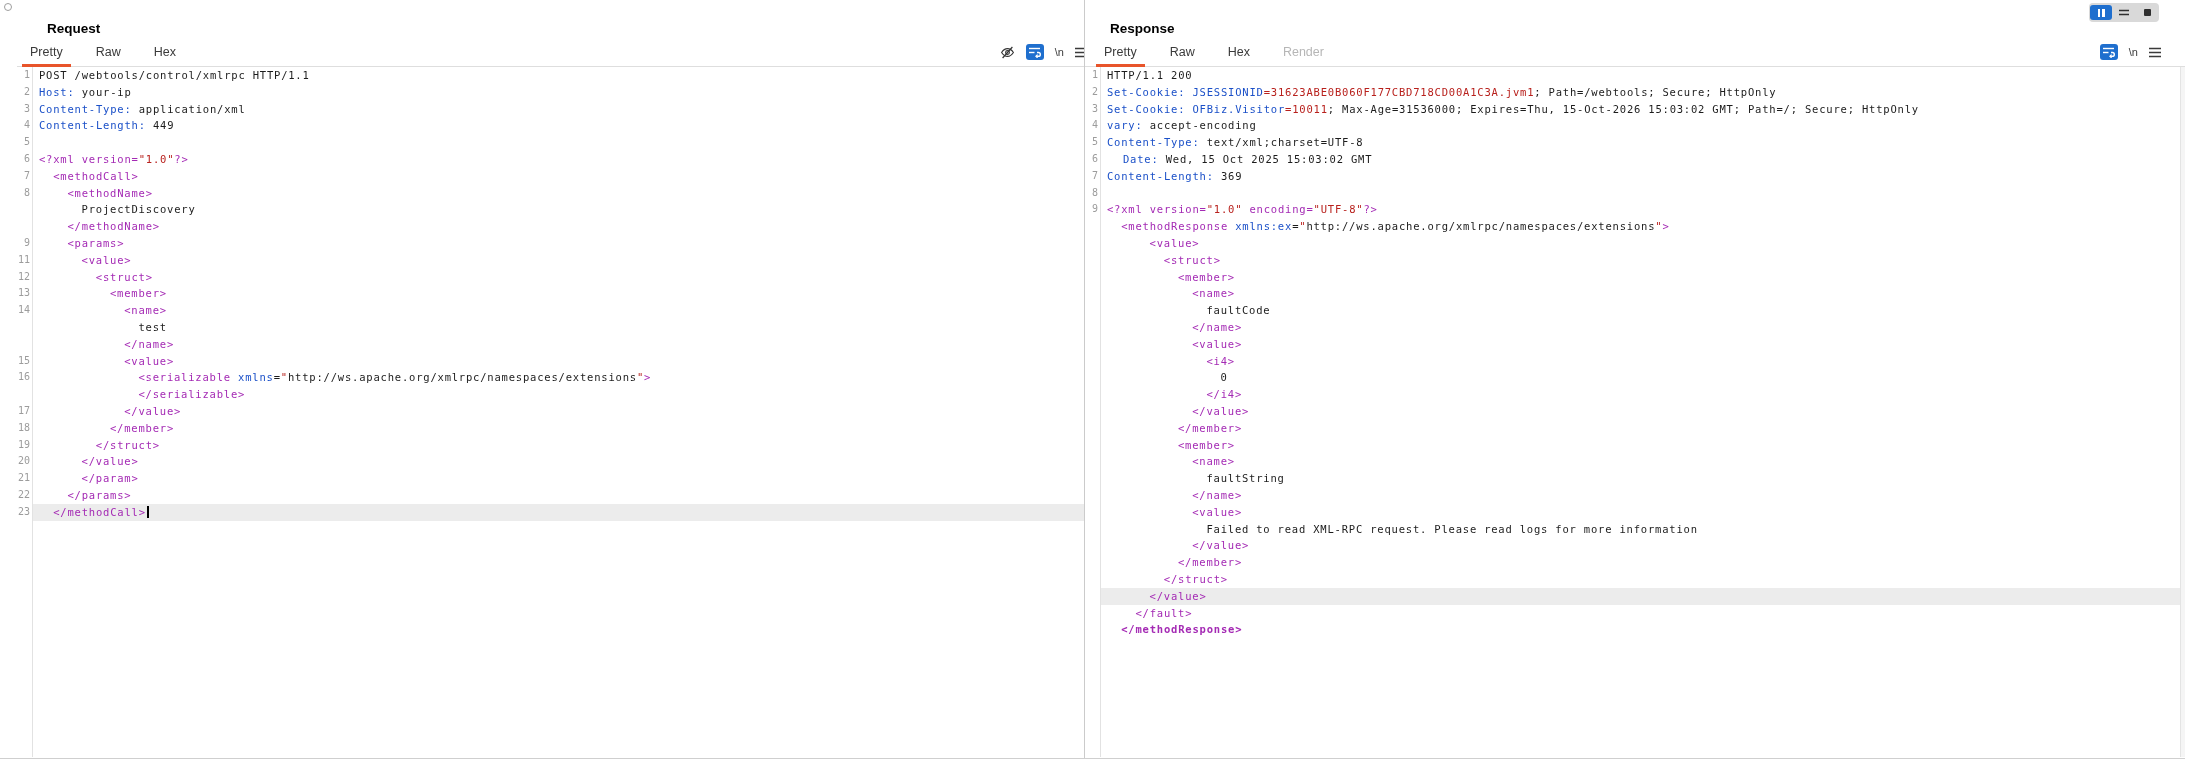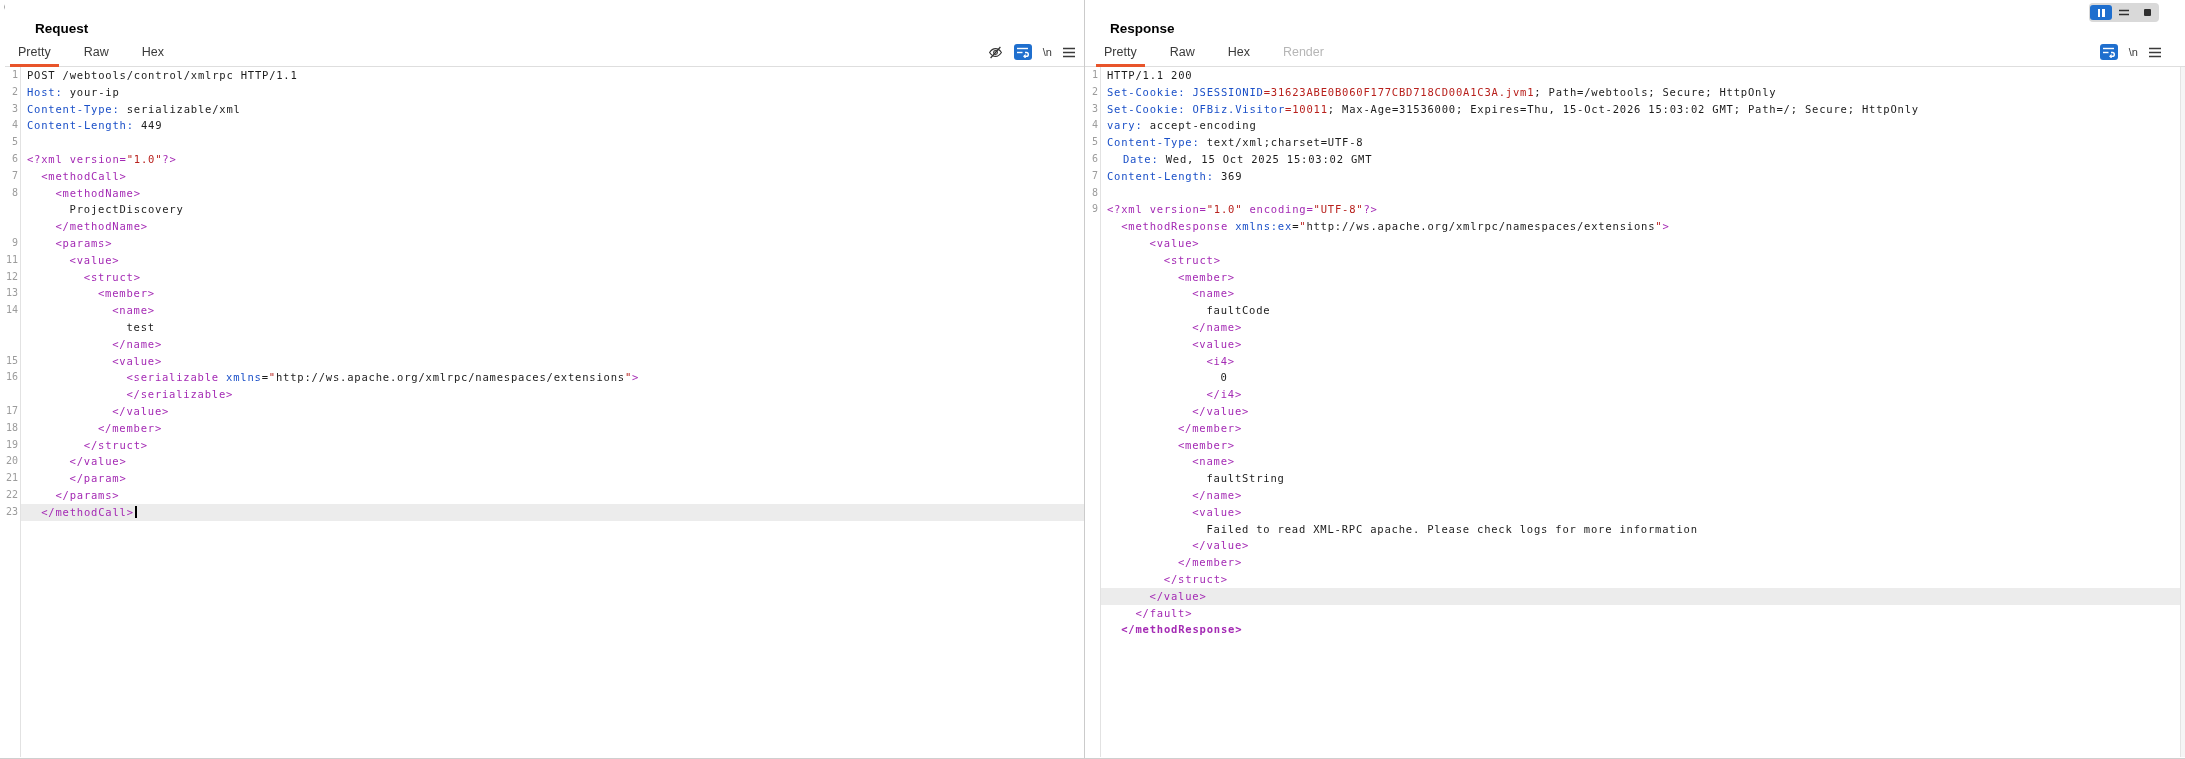--- a/index.html
+++ b/index.html
@@ -3,21 +3,21 @@
 <meta charset="utf-8">
 <style>
   html,body{margin:0;padding:0;}
   body{
     width:2185px;height:759px;background:#ffffff;position:relative;overflow:hidden;
     font-family:"Liberation Sans",sans-serif;
   }
   .frame{position:absolute;inset:0;border-bottom:1px solid #cfcfcf;}
   .corner-dot{position:absolute;left:4px;top:3px;width:6px;height:6px;border:1px solid #9e9e9e;border-radius:50%;}
   .panel{position:absolute;top:0;bottom:0;background:#fff;}
-  #panel-request{left:5px;width:1084px;}
+  #panel-request{left:17px;width:1084px;}
   #panel-response{left:1085px;right:0;}
   .vdivider{position:absolute;left:1084px;top:0;bottom:0;width:1px;background:#cbcbcb;}
 
   .panel-title{position:absolute;top:10px;font-size:13.5px;font-weight:bold;color:#000;}
   #panel-request .panel-title{left:30px;}
   #panel-response .panel-title{left:25px;}
 
   .tabbar{position:absolute;top:38px;left:0;right:0;height:28px;border-bottom:1px solid #dedede;
           display:flex;align-items:center;}
   #panel-request .tabbar{padding-left:10px;}
@@ -90,21 +90,21 @@
           <svg width="12" height="11" viewBox="0 0 12 11">
             <path d="M0 1.5h12M0 5.5h12M0 9.5h12" stroke="#3a3a3a" stroke-width="1.3"></path>
           </svg>
         </span>
       </div>
     <div class="editor">
       <div class="gutterline"></div>
       <div class="rows-slot">
           <div class="row"><span class="ln">1</span><span class="code" style="left: 22px;"><span style="color: rgb(28, 28, 28);">POST /webtools/control/xmlrpc HTTP/1.1</span></span></div>
           <div class="row"><span class="ln">2</span><span class="code" style="left: 22px;"><span style="color: rgb(27, 80, 200);">Host:</span><span style="color: rgb(28, 28, 28);"> your-ip</span></span></div>
-          <div class="row"><span class="ln">3</span><span class="code" style="left: 22px;"><span style="color: rgb(27, 80, 200);">Content-Type:</span><span style="color: rgb(28, 28, 28);"> serializable/xml</span></span></div>
+          <div class="row"><span class="ln">3</span><span class="code" style="left: 22px;"><span style="color: rgb(27, 80, 200);">Content-Type:</span><span style="color: rgb(28, 28, 28);"> application/xml</span></span></div>
           <div class="row"><span class="ln">4</span><span class="code" style="left: 22px;"><span style="color: rgb(27, 80, 200);">Content-Length:</span><span style="color: rgb(28, 28, 28);"> 449</span></span></div>
           <div class="row"><span class="ln">5</span><span class="code" style="left: 22px;"></span></div>
           <div class="row"><span class="ln">6</span><span class="code" style="left: 22px;"><span style="color: rgb(164, 42, 180);">&lt;?xml version=</span><span style="color: rgb(184, 32, 28);">"1.0"</span><span style="color: rgb(164, 42, 180);">?&gt;</span></span></div>
           <div class="row"><span class="ln">7</span><span class="code" style="left: 36.2px;"><span style="color: rgb(164, 42, 180);">&lt;methodCall&gt;</span></span></div>
           <div class="row"><span class="ln">8</span><span class="code" style="left: 50.4px;"><span style="color: rgb(164, 42, 180);">&lt;methodName&gt;</span></span></div>
           <div class="row"><span class="ln"></span><span class="code" style="left: 64.6px;"><span style="color: rgb(28, 28, 28);">ProjectDiscovery</span></span></div>
           <div class="row"><span class="ln"></span><span class="code" style="left: 50.4px;"><span style="color: rgb(164, 42, 180);">&lt;/methodName&gt;</span></span></div>
           <div class="row"><span class="ln">9</span><span class="code" style="left: 50.4px;"><span style="color: rgb(164, 42, 180);">&lt;params&gt;</span></span></div>
           <div class="row"><span class="ln">11</span><span class="code" style="left: 64.6px;"><span style="color: rgb(164, 42, 180);">&lt;value&gt;</span></span></div>
           <div class="row"><span class="ln">12</span><span class="code" style="left: 78.8px;"><span style="color: rgb(164, 42, 180);">&lt;struct&gt;</span></span></div>
@@ -179,21 +179,21 @@
           <div class="row"><span class="ln"></span><span class="code" style="left: 121.4px;"><span style="color: rgb(164, 42, 180);">&lt;i4&gt;</span></span></div>
           <div class="row"><span class="ln"></span><span class="code" style="left: 135.6px;"><span style="color: rgb(28, 28, 28);">0</span></span></div>
           <div class="row"><span class="ln"></span><span class="code" style="left: 121.4px;"><span style="color: rgb(164, 42, 180);">&lt;/i4&gt;</span></span></div>
           <div class="row"><span class="ln"></span><span class="code" style="left: 107.2px;"><span style="color: rgb(164, 42, 180);">&lt;/value&gt;</span></span></div>
           <div class="row"><span class="ln"></span><span class="code" style="left: 93px;"><span style="color: rgb(164, 42, 180);">&lt;/member&gt;</span></span></div>
           <div class="row"><span class="ln"></span><span class="code" style="left: 93px;"><span style="color: rgb(164, 42, 180);">&lt;member&gt;</span></span></div>
           <div class="row"><span class="ln"></span><span class="code" style="left: 107.2px;"><span style="color: rgb(164, 42, 180);">&lt;name&gt;</span></span></div>
           <div class="row"><span class="ln"></span><span class="code" style="left: 121.4px;"><span style="color: rgb(28, 28, 28);">faultString</span></span></div>
           <div class="row"><span class="ln"></span><span class="code" style="left: 107.2px;"><span style="color: rgb(164, 42, 180);">&lt;/name&gt;</span></span></div>
           <div class="row"><span class="ln"></span><span class="code" style="left: 107.2px;"><span style="color: rgb(164, 42, 180);">&lt;value&gt;</span></span></div>
-          <div class="row"><span class="ln"></span><span class="code" style="left: 121.4px;"><span style="color: rgb(28, 28, 28);">Failed to read XML-RPC apache. Please check logs for more information</span></span></div>
+          <div class="row"><span class="ln"></span><span class="code" style="left: 121.4px;"><span style="color: rgb(28, 28, 28);">Failed to read XML-RPC request. Please read logs for more information</span></span></div>
           <div class="row"><span class="ln"></span><span class="code" style="left: 107.2px;"><span style="color: rgb(164, 42, 180);">&lt;/value&gt;</span></span></div>
           <div class="row"><span class="ln"></span><span class="code" style="left: 93px;"><span style="color: rgb(164, 42, 180);">&lt;/member&gt;</span></span></div>
           <div class="row"><span class="ln"></span><span class="code" style="left: 78.8px;"><span style="color: rgb(164, 42, 180);">&lt;/struct&gt;</span></span></div>
           <div class="row hl"><span class="ln"></span><span class="code" style="left: 64.6px;"><span style="color: rgb(164, 42, 180);">&lt;/value&gt;</span></span></div>
           <div class="row"><span class="ln"></span><span class="code" style="left: 50.4px;"><span style="color: rgb(164, 42, 180);">&lt;/fault&gt;</span></span></div>
           <div class="row"><span class="ln"></span><span class="code" style="left: 36.2px; font-weight: bold;"><span style="color: rgb(164, 42, 180);">&lt;/methodResponse&gt;</span></span></div>
         </div>
     </div>
     <div class="scrollstrip"></div>
   </section>

